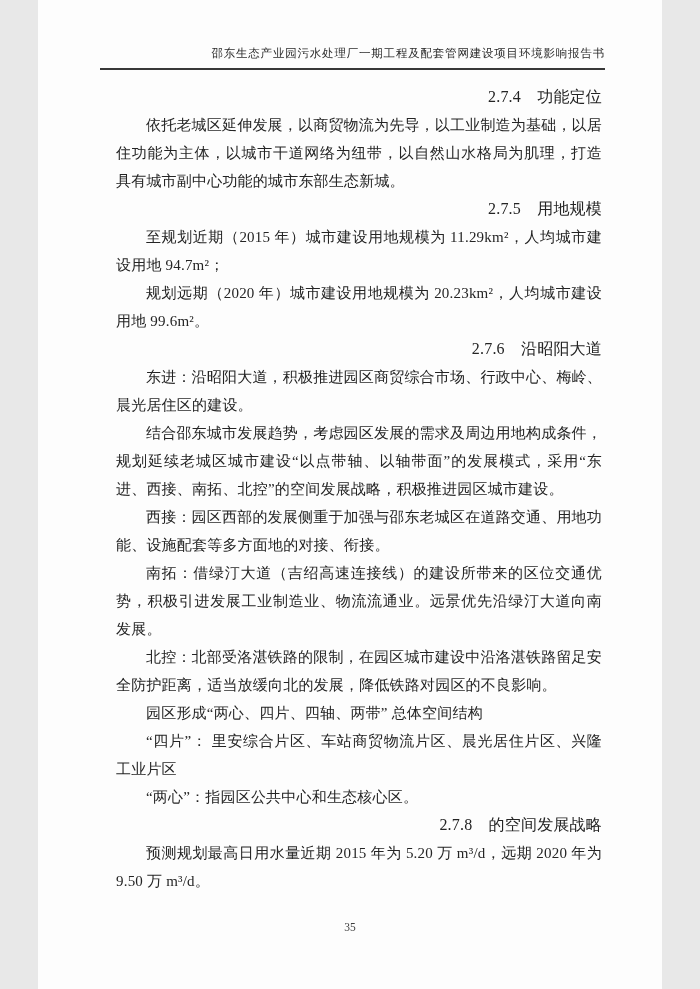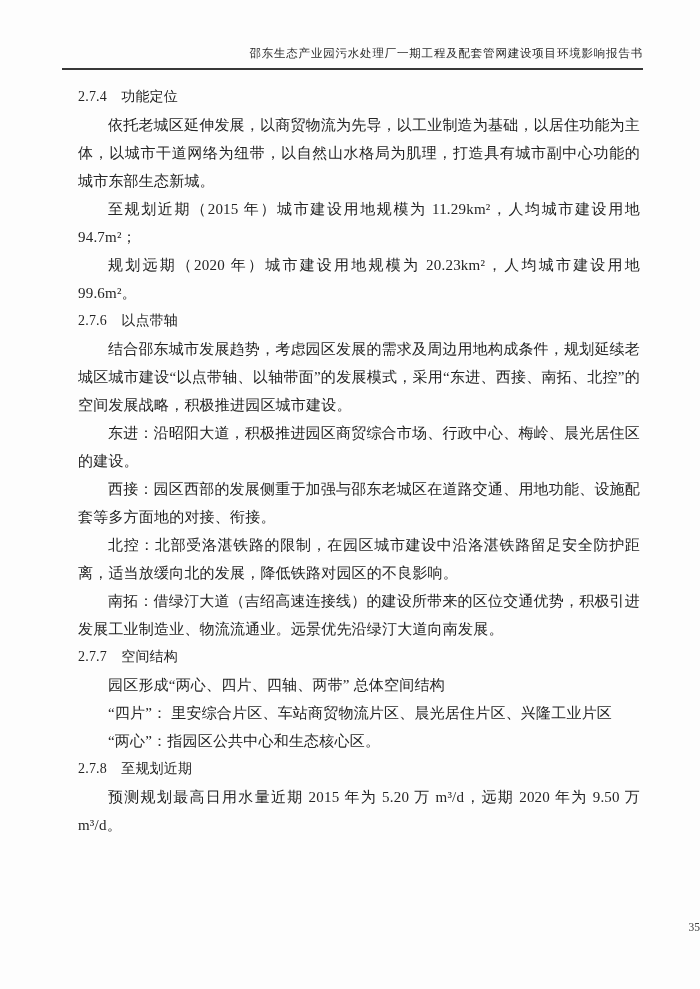--- a/index.html
+++ b/index.html
@@ -2,21 +2,21 @@
 <html><head>
 <meta charset="utf-8">
 <style>
   html, body {
     margin: 0;
     padding: 0;
     background: #e8e8e8;
   }
   .page {
     position: relative;
-    width: 700px;
+    width: 624px;
     height: 989px;
     margin: 0 auto;
     background: #fdfdfd;
     overflow: hidden;
     font-family: "Liberation Serif", "DejaVu Serif", serif;
     color: #242424;
   }
   .running-header {
     position: absolute;
     left: 62px;
@@ -36,62 +36,62 @@
     top: 83px;
     font-size: 15px;
     line-height: 28px;
     text-align: justify;
     letter-spacing: 0.2px;
   }
   .content .h {
     margin: 0;
     text-indent: 0;
     font-weight: normal;
-    font-size: 14px;
-    text-align: left;
+    font-size: 16px;
+    text-align: right;
   }
   .content p.para {
     margin: 0;
     text-indent: 2em;
   }
   .page-footer {
     position: absolute;
     top: 921px;
     left: 0;
     width: 100%;
-    text-align: right;
+    text-align: center;
     font-size: 11.5px;
     color: #3d3d3d;
   }
 </style>
 </head>
 <body>
 
 <div class="page">
 
   <div class="running-header">
     <span>邵东生态产业园污水处理厂一期工程及配套管网建设项目环境影响报告书</span>
   </div>
 
   <div class="content">
     <h2 class="h">2.7.4　功能定位</h2>
     <p class="para">依托老城区延伸发展，以商贸物流为先导，以工业制造为基础，以居住功能为主体，以城市干道网络为纽带，以自然山水格局为肌理，打造具有城市副中心功能的城市东部生态新城。</p>
+    <h2 class="h">2.7.5　用地规模</h2>
     <p class="para">至规划近期（2015 年）城市建设用地规模为 11.29km²，人均城市建设用地 94.7m²；</p>
     <p class="para">规划远期（2020 年）城市建设用地规模为 20.23km²，人均城市建设用地 99.6m²。</p>
-    <h2 class="h">2.7.6　以点带轴</h2>
+    <h2 class="h">2.7.6　沿昭阳大道</h2>
+    <p class="para">东进：沿昭阳大道，积极推进园区商贸综合市场、行政中心、梅岭、晨光居住区的建设。</p>
     <p class="para">结合邵东城市发展趋势，考虑园区发展的需求及周边用地构成条件，规划延续老城区城市建设“以点带轴、以轴带面”的发展模式，采用“东进、西接、南拓、北控”的空间发展战略，积极推进园区城市建设。</p>
-    <p class="para">东进：沿昭阳大道，积极推进园区商贸综合市场、行政中心、梅岭、晨光居住区的建设。</p>
     <p class="para">西接：园区西部的发展侧重于加强与邵东老城区在道路交通、用地功能、设施配套等多方面地的对接、衔接。</p>
+    <p class="para">南拓：借绿汀大道（吉绍高速连接线）的建设所带来的区位交通优势，积极引进发展工业制造业、物流流通业。远景优先沿绿汀大道向南发展。</p>
     <p class="para">北控：北部受洛湛铁路的限制，在园区城市建设中沿洛湛铁路留足安全防护距离，适当放缓向北的发展，降低铁路对园区的不良影响。</p>
-    <p class="para">南拓：借绿汀大道（吉绍高速连接线）的建设所带来的区位交通优势，积极引进发展工业制造业、物流流通业。远景优先沿绿汀大道向南发展。</p>
-    <h2 class="h">2.7.7　空间结构</h2>
     <p class="para">园区形成“两心、四片、四轴、两带” 总体空间结构</p>
     <p class="para">“四片”： 里安综合片区、车站商贸物流片区、晨光居住片区、兴隆工业片区</p>
     <p class="para">“两心”：指园区公共中心和生态核心区。</p>
-    <h2 class="h">2.7.8　至规划近期</h2>
+    <h2 class="h">2.7.8　的空间发展战略</h2>
     <p class="para">预测规划最高日用水量近期 2015 年为 5.20 万 m³/d，远期 2020 年为 9.50 万 m³/d。</p>
   </div>
 
   <div class="page-footer">
     <span>35</span>
   </div>
 
 </div>
 
 </body></html>

